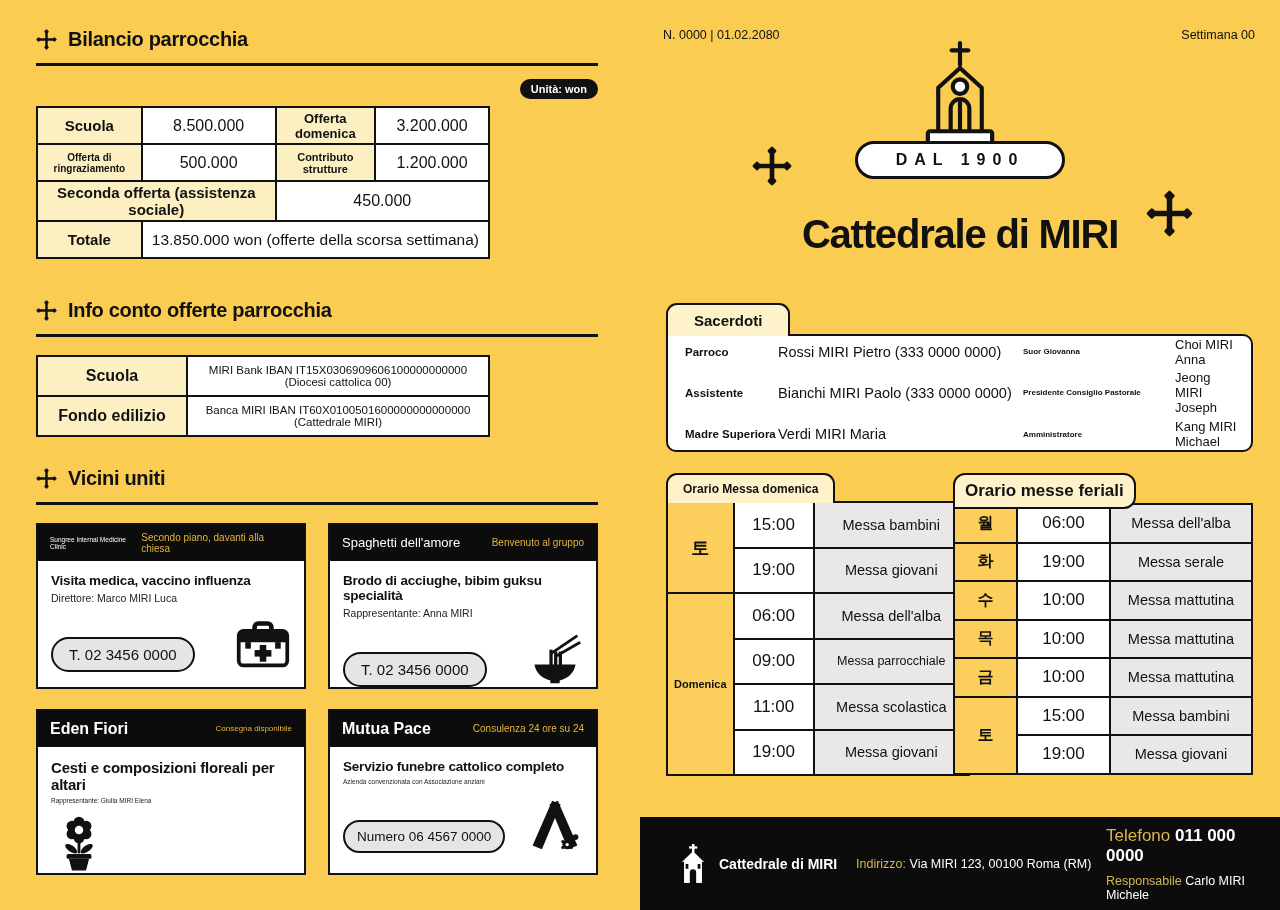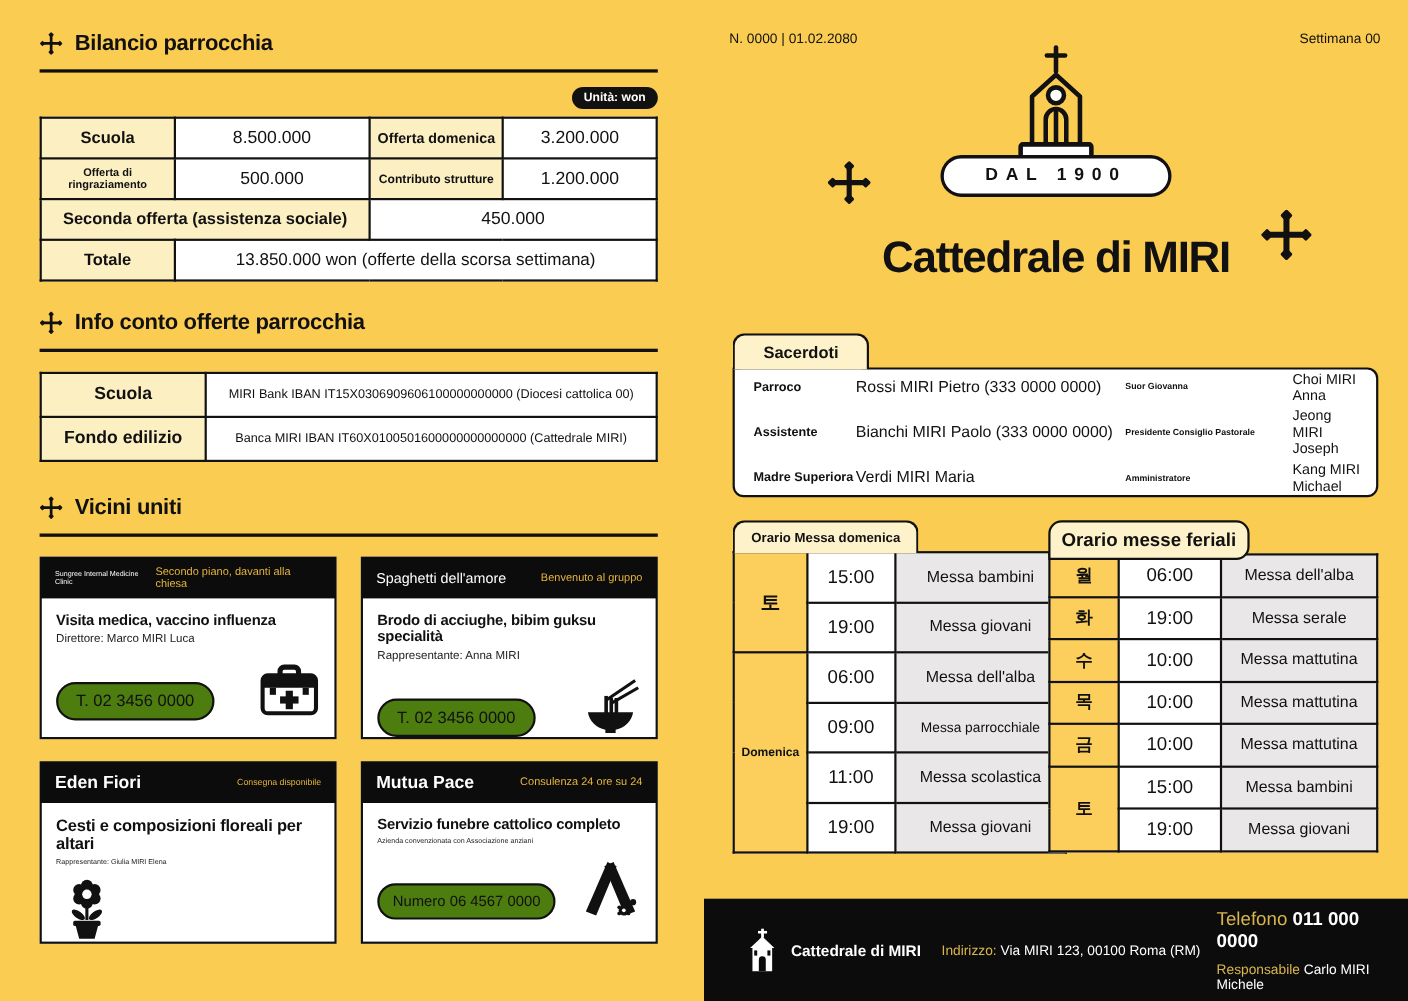--- a/index.html
+++ b/index.html
@@ -16,52 +16,52 @@
   .left-inner { margin:28px 42px 0 36px; width:562px; }
   .section-title { display:flex; align-items:center; gap:11px;
     border-bottom:3px solid #111; padding-bottom:12px; }
   .section-title h2 { font-size:20px; font-weight:800; letter-spacing:-0.3px; }
   .cross-sm { width:21px; height:21px; flex:0 0 21px; }
 
   .unit-row { display:flex; justify-content:flex-end; margin:13px 0 7px; }
   .unit-badge { background:#111; color:#fff; font-size:11px; font-weight:700;
     border-radius:999px; padding:4px 11px; }
 
-  table { border-collapse:collapse; width:562px; background:#fff; }
+  table { border-collapse:collapse; width:454px; background:#fff; }
   td { border:2px solid #111; text-align:center; vertical-align:middle; padding:2px 6px; }
   .hdr { background:#FCEFC2; font-weight:800; }
   #balance-table td { height:37px; }
   #balance-table .num { font-size:16px; }
   .hdr-md { font-size:15px; }
   .hdr-xs { font-size:10px; }
   #account-table { margin-top:18px; }
   #account-table td { height:40px; }
   #account-table .hdr { font-size:16px; width:150px; }
   #account-table .iban { font-size:11.5px; }
 
-  .mt-sec2 { margin-top:26px; }
+  .mt-sec2 { margin-top:40px; }
   .mt-sec3 { margin-top:30px; }
 
   .cards { margin-top:18px; display:grid; grid-template-columns:270px 270px;
     gap:20px 22px; }
   .card { background:#fff; border:2px solid #111; height:166px; }
   .card-head { background:#0C0C0C; height:37px; display:flex; align-items:center;
     justify-content:space-between; padding:0 13px; margin:-1px; }
   .card-name { color:#fff; font-weight:400; }
   .name-xs { font-size:6.5px; }
   .name-sm { font-size:13px; }
   .name-lg { font-size:16px; font-weight:800; }
   .card-tag { color:#E5B43C; font-size:10px; }
   .card-body { padding:13px 13px 10px; position:relative; }
   .card-headline { font-weight:800; font-size:13.5px; letter-spacing:-0.2px; }
   .headline-lg { font-size:15px; }
   .card-sub { font-size:10.5px; margin-top:4px; color:#222; }
   .sub-xs { font-size:6.5px; }
   .card-foot { display:flex; align-items:flex-end; justify-content:space-between; margin-top:12px; }
-  .phone-pill { border:2px solid #111; background:#4d7c0f; border-radius:999px;
+  .phone-pill { border:2px solid #111; background:#e5e5e5; border-radius:999px;
     padding:7px 16px; font-size:15px; white-space:nowrap; }
   .pill-sm { font-size:13.5px; padding:7px 12px; }
   .card-icon { width:56px; height:56px; flex:0 0 56px; }
 
   
   .issue { position:absolute; left:23px; top:28px; font-size:12.5px; }
   .week  { position:absolute; right:25px; top:28px; font-size:12.5px; }
   .hero { position:absolute; left:0; top:40px; width:640px;
     display:flex; flex-direction:column; align-items:center; }
   .church-svg { width:104px; height:112px; }

